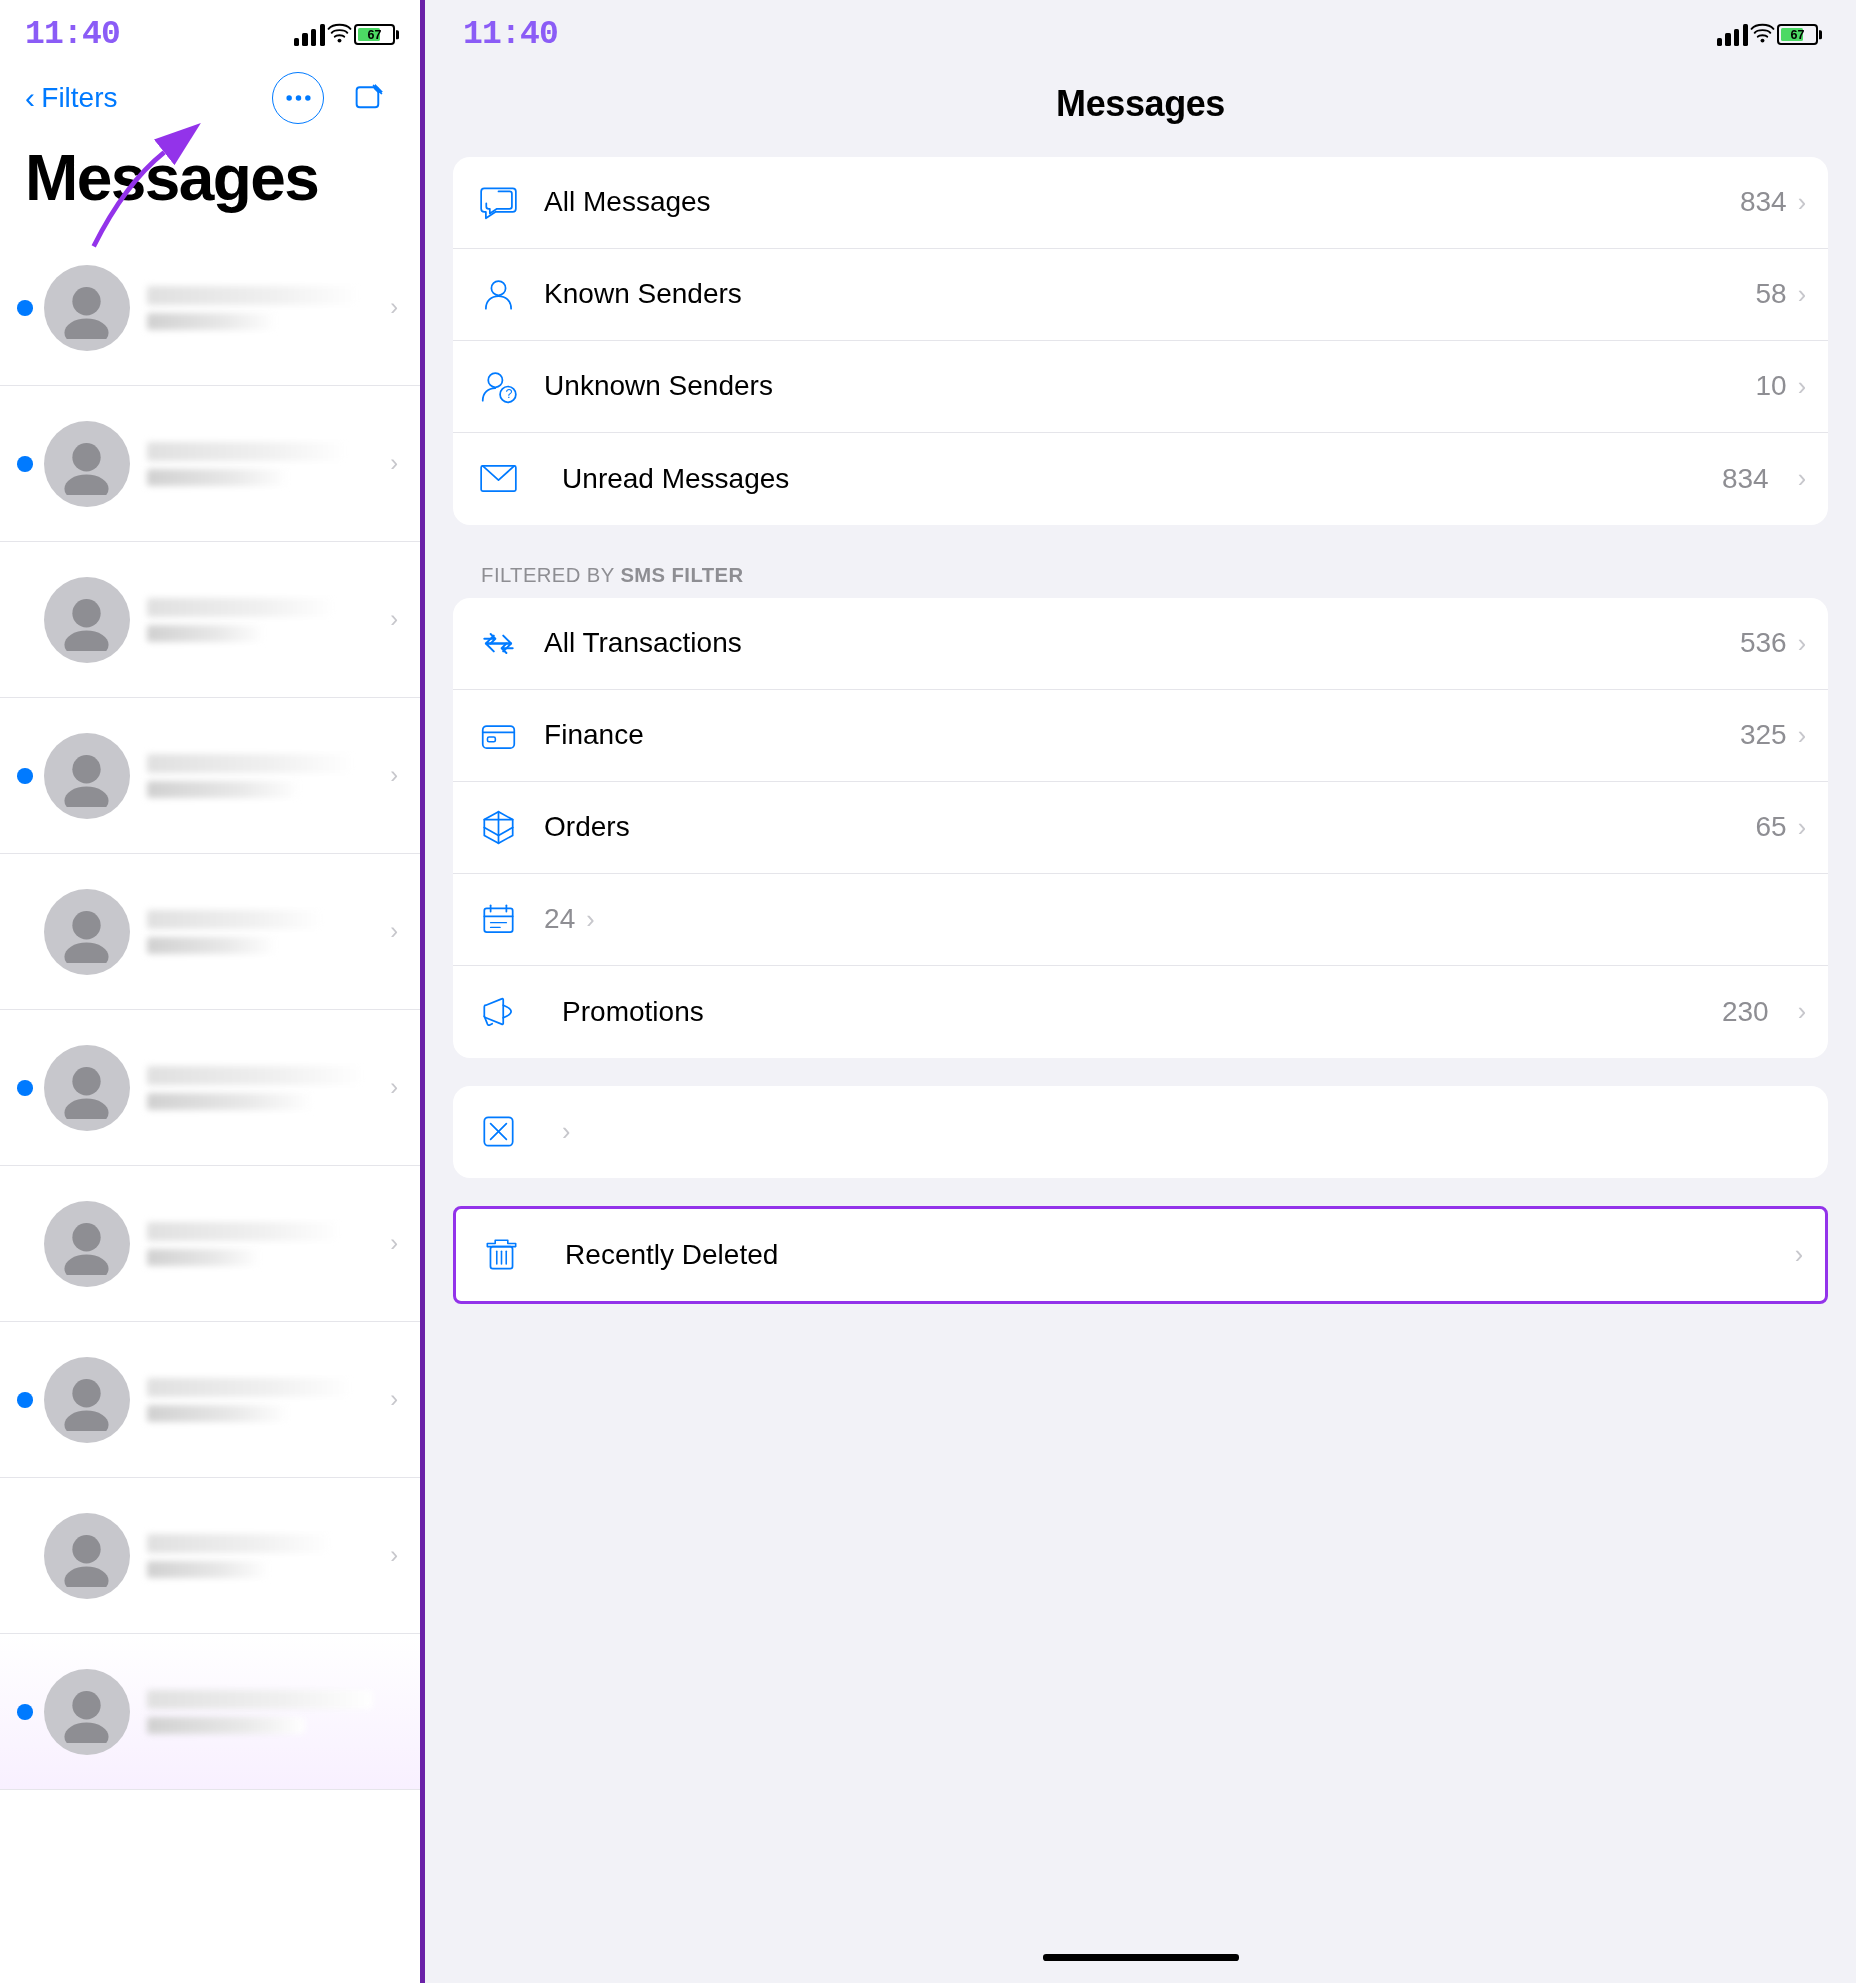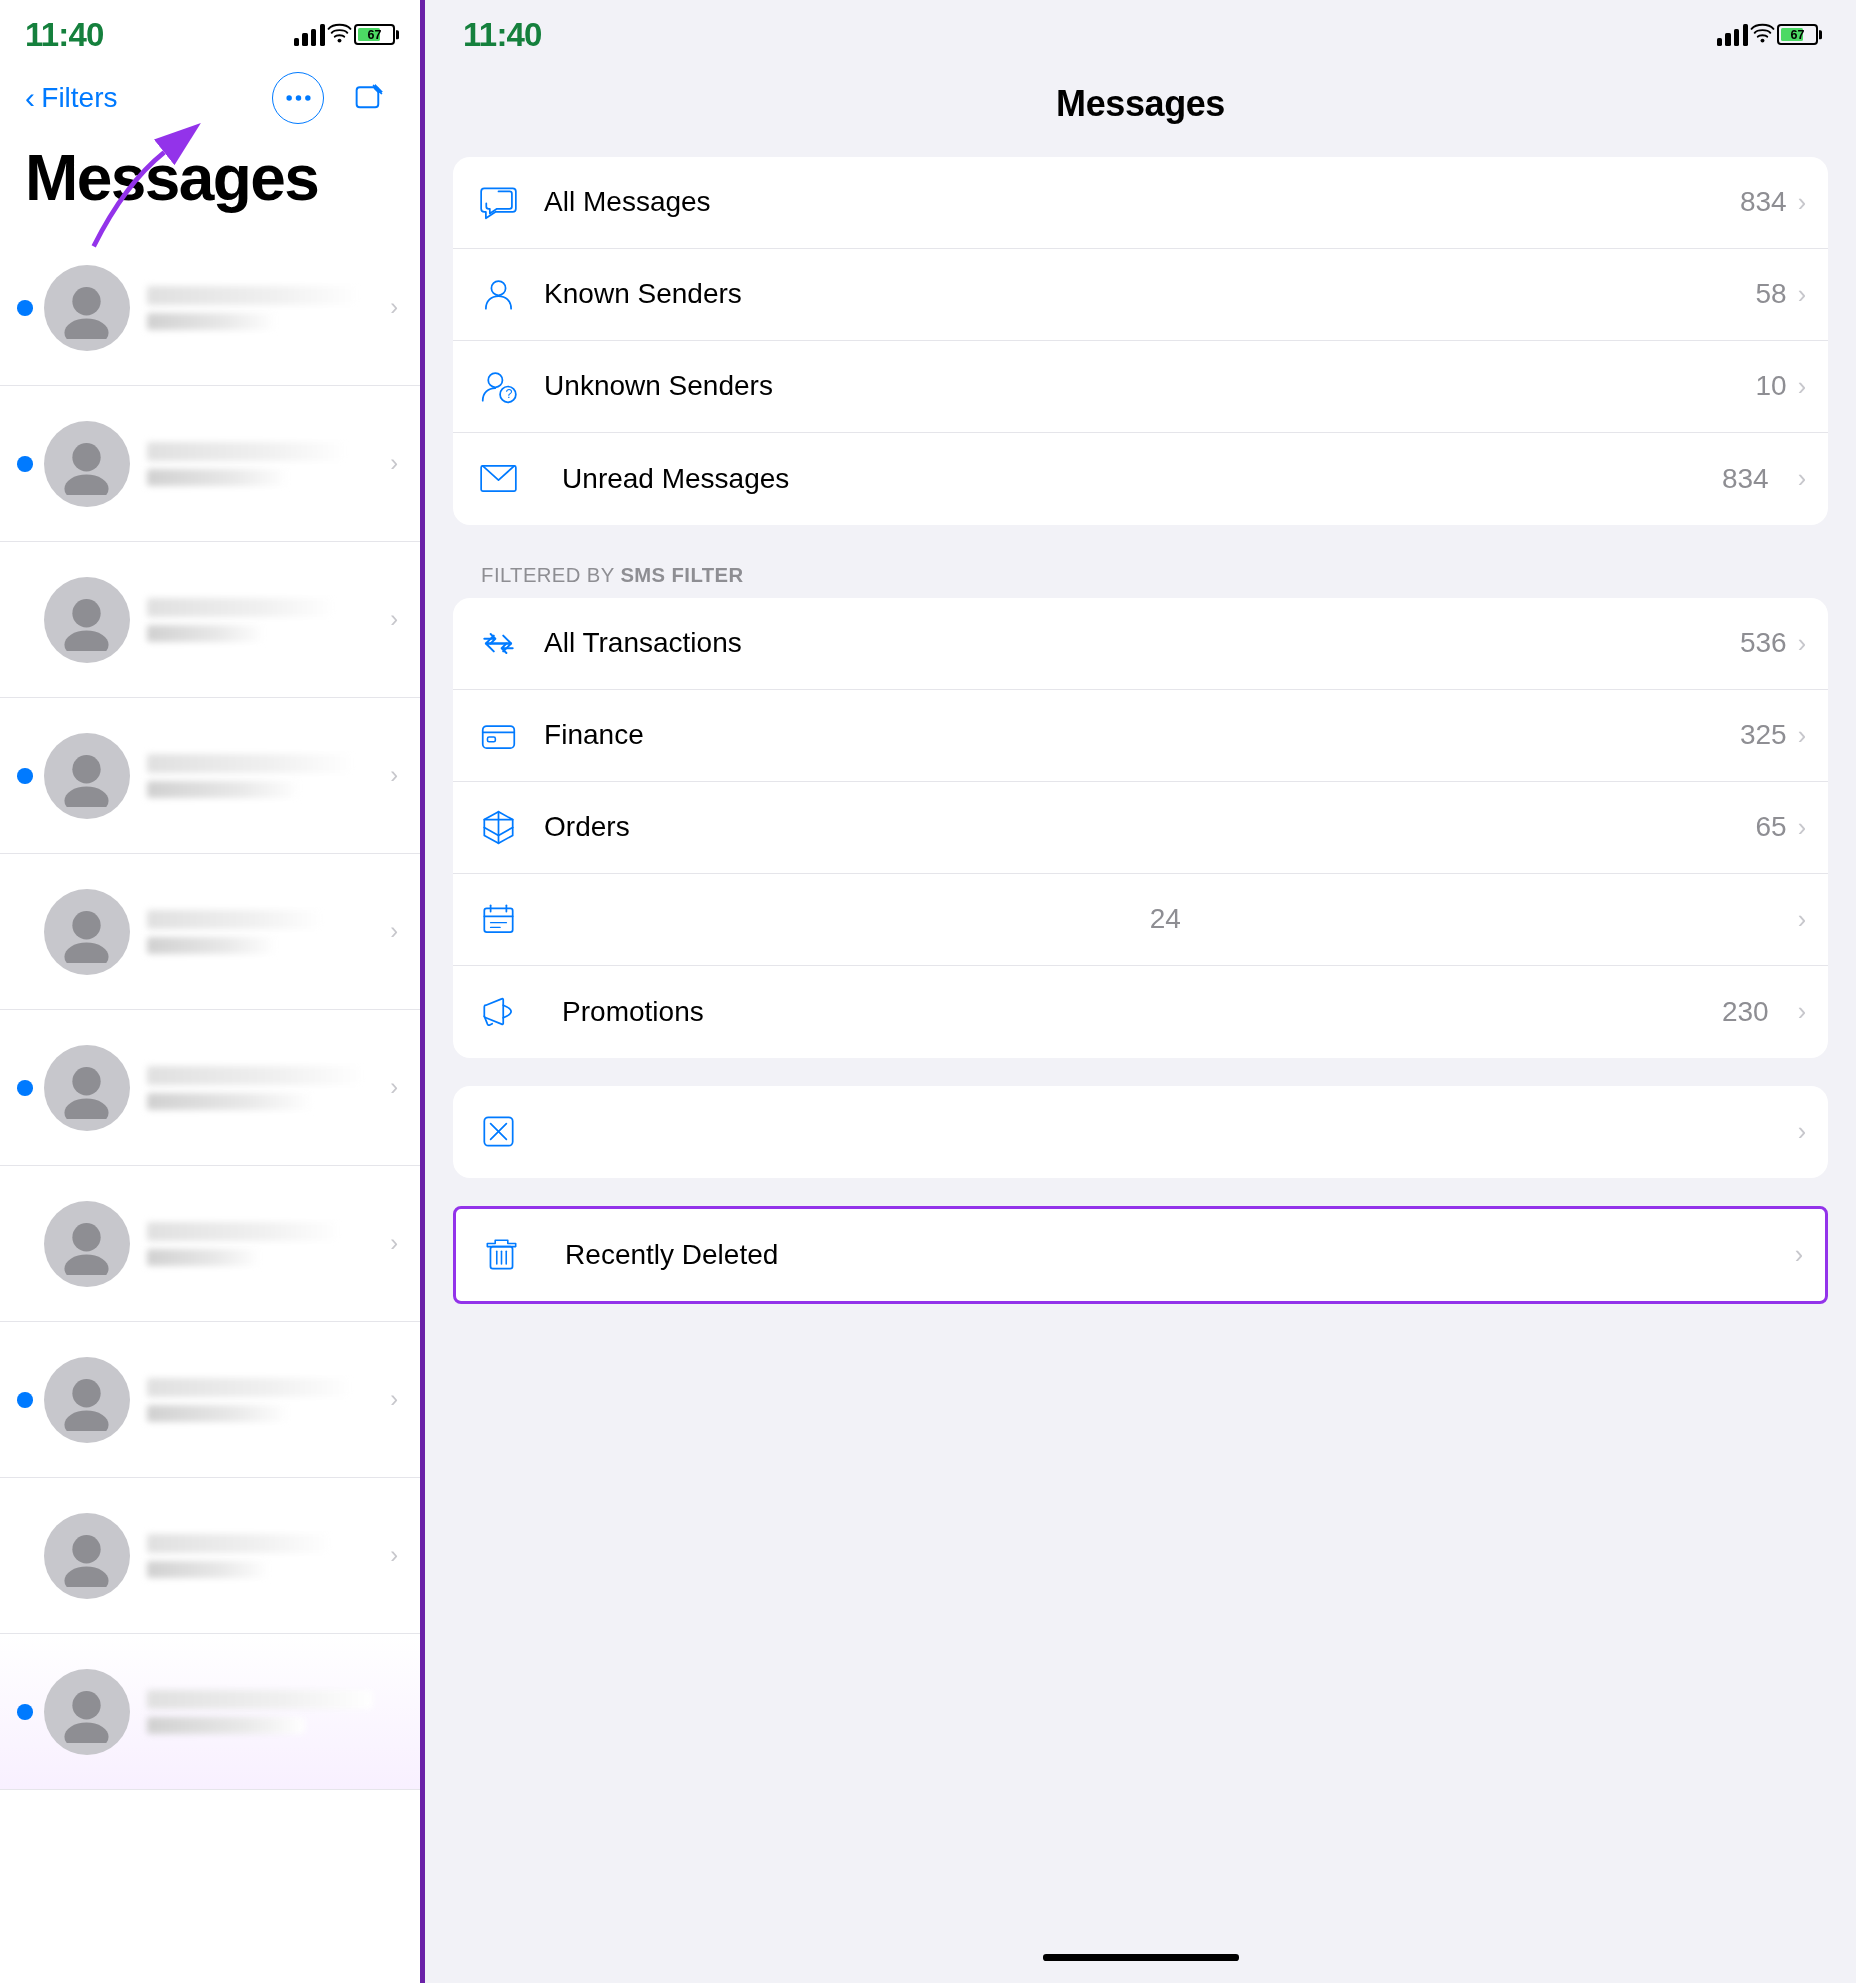--- a/index.html
+++ b/index.html
@@ -27,22 +27,23 @@
     .status-bar-left {
       display: flex;
       justify-content: space-between;
       align-items: center;
       padding: 14px 25px 7.8px 25px;
       height: 63px;
     }
     .status-time {
       font-size: 33px;
       font-weight: 600;
-      color: #15803d;
+      color: #8b5cf6;
       letter-spacing: -0.8px;
+      font-family: Liberation Mono, monospace;
     }
     .status-icons {
       display: flex;
       align-items: center;
       gap: 2px;
     }
     .signal-bars {
       display: flex;
       align-items: flex-end;
       gap: 3.1px;
@@ -283,21 +284,20 @@
       margin-bottom: 28px;
     }
 
     .menu-row {
       display: flex;
       align-items: center;
       padding: 0 22px;
       height: 92px;
       border-bottom: 0.8px solid #e5e5ea;
       position: relative;
-      justify-content: space-between;
     }
     .menu-row:last-child {
       border-bottom: none;
       gap: 18px;
     }
     .menu-icon {
       width: 47px;
       height: 47px;
       display: flex;
       align-items: center;

